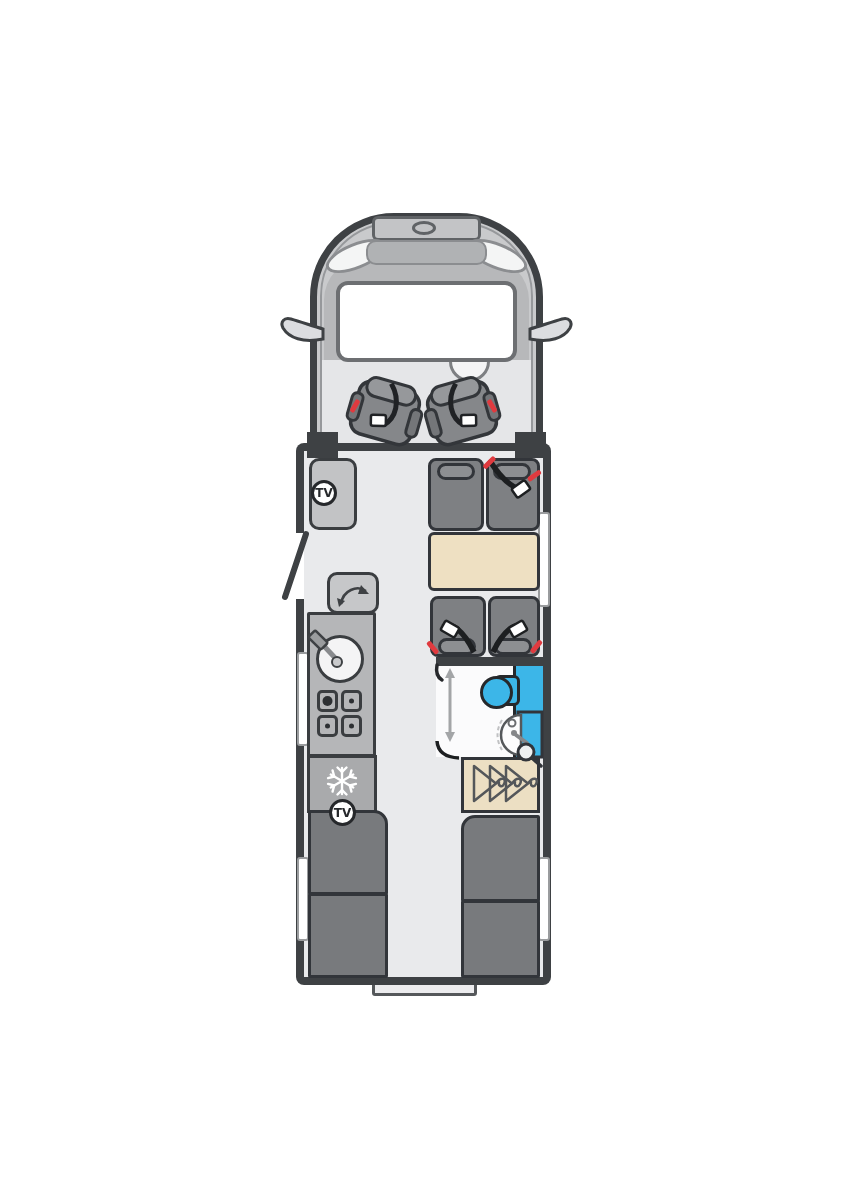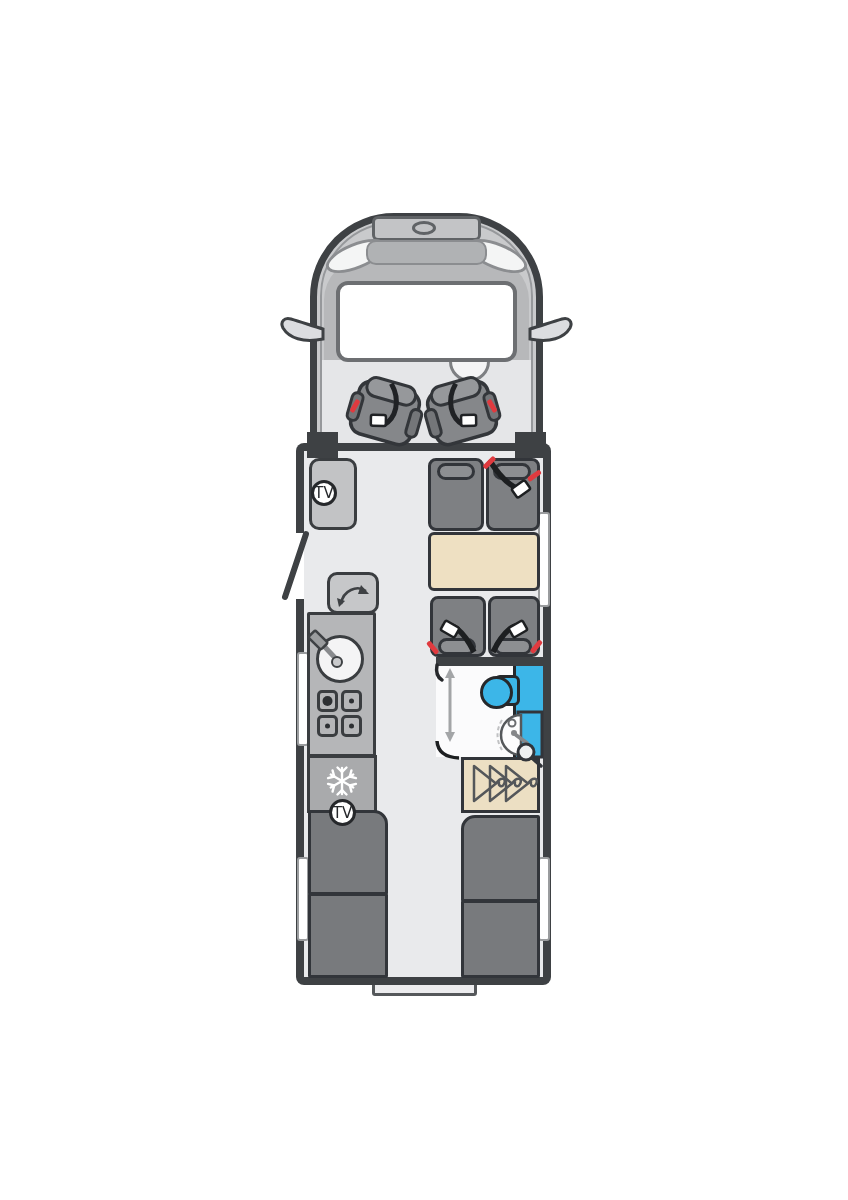--- a/index.html
+++ b/index.html
@@ -1,18 +1,18 @@
 <!DOCTYPE html>
 <html style="--c-outline: #3e4144; --c-body: #c9cacc; --c-cowl: #b7b8ba; --c-floor: #e9eaec; --c-kitchen: #b5b6b8; --c-fridge: #a9aaac; --c-cabinet: #c2c3c5; --c-seat: #7e8083; --c-seat_pill: #8d8f92; --c-dark_unit: #787a7d; --c-cream: #ecdfc3; --c-table_cream: #eee0c2; --c-blue: #3cb6e8; --c-red: #e03a3f; --c-belt_black: #1d1f21; --c-white: #ffffff; --c-window_frame: #9a9c9e;"><head>
 <meta charset="utf-8">
 <style>
   html,body{margin:0;padding:0;background:#ffffff;}
   .canvas{position:relative;width:848px;height:1200px;background:var(--c-white,#ffffff);overflow:hidden;font-family:"DejaVu Sans",sans-serif;}
   .abs{position:absolute;box-sizing:border-box;}
-  .tvicon{position:absolute;box-sizing:border-box;background:var(--c-white,#ffffff);border:3px solid #26282b;border-radius:50%;display:flex;align-items:center;justify-content:center;font-size:15px;font-weight:normal;color:#26282b;letter-spacing:0;}
+  .tvicon{position:absolute;box-sizing:border-box;background:var(--c-white,#ffffff);border:3px solid #26282b;border-radius:50%;display:flex;align-items:center;justify-content:center;font-size:12px;font-weight:bold;color:#26282b;letter-spacing:0;}
   svg{position:absolute;left:0;top:0;}
 </style>
 </head>
 <body>
 
 <div class="canvas">
 
   <div class="abs" style="left:310px;top:213px;width:233px;height:235px;background:var(--c-body,#c9cacc);border:7px solid var(--c-outline,#3e4144);border-radius:84px 84px 0 0;"></div>
   <div class="abs" style="left:320px;top:222px;width:213px;height:226px;border:2.5px solid #96989b;border-radius:74px 74px 0 0;"></div>
   <div class="abs" style="left:324px;top:258px;width:205px;height:186px;background:var(--c-cowl,#b7b8ba);border-radius:42px 42px 0 0;"></div>

